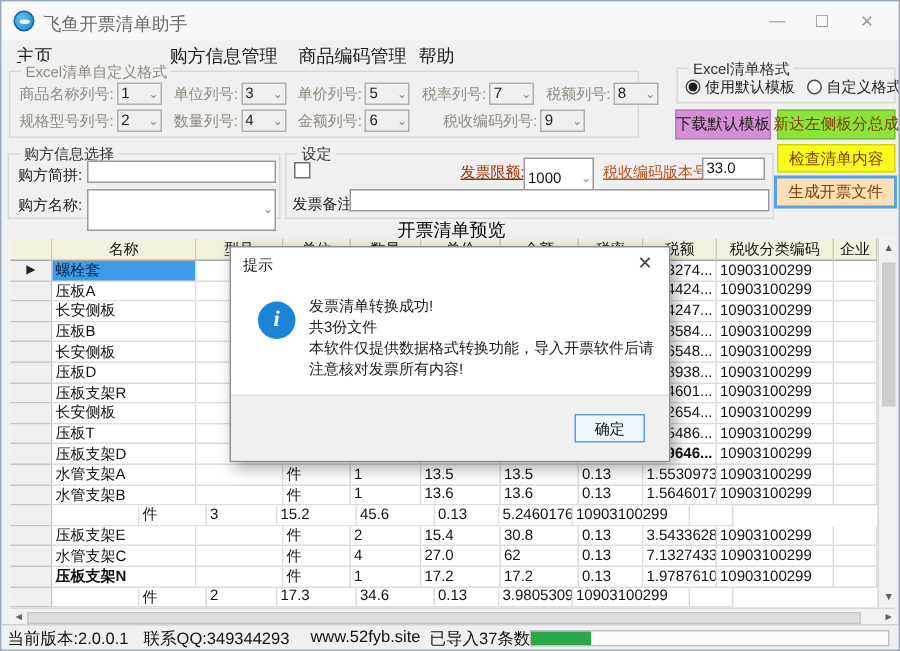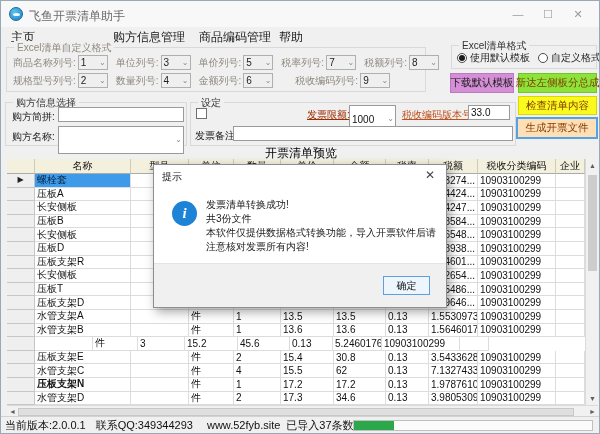--- a/index.html
+++ b/index.html
@@ -376,21 +376,21 @@
         </div>
         <div class="trow">
           <div class="td rowhdr" style="width: 28px;"></div>
           <div class="td" style="width: 96px;">压板支架D</div>
           <div class="td" style="width: 58px;"></div>
           <div class="td" style="width: 45px;"></div>
           <div class="td" style="width: 47px;"></div>
           <div class="td" style="width: 53px;"></div>
           <div class="td" style="width: 52px;"></div>
           <div class="td" style="width: 43px;"></div>
-          <div class="td ral" style="width: 49px;">9646...</div>
+          <div class="td ral" style="width: 49px; font-weight: bold;">9646...</div>
           <div class="td" style="width: 78px;">10903100299</div>
           <div class="td" style="width: 29px;"></div>
         </div>
         <div class="trow">
           <div class="td rowhdr" style="width: 28px;"></div>
           <div class="td" style="width: 96px;">水管支架A</div>
           <div class="td" style="width: 58px;"></div>
           <div class="td" style="width: 45px;">件</div>
           <div class="td" style="width: 47px;">1</div>
           <div class="td" style="width: 53px;">13.5</div>
@@ -437,21 +437,21 @@
           <div class="td" style="width: 49px;">3.5433628...</div>
           <div class="td" style="width: 78px;">10903100299</div>
           <div class="td" style="width: 29px;"></div>
         </div>
         <div class="trow">
           <div class="td rowhdr" style="width: 28px;"></div>
           <div class="td" style="width: 96px;">水管支架C</div>
           <div class="td" style="width: 58px;"></div>
           <div class="td" style="width: 45px;">件</div>
           <div class="td" style="width: 47px;">4</div>
-          <div class="td" style="width: 53px;">15.5</div>
+          <div class="td" style="width: 53px;">27.0</div>
           <div class="td" style="width: 52px;">62</div>
           <div class="td" style="width: 43px;">0.13</div>
           <div class="td" style="width: 49px;">7.1327433...</div>
           <div class="td" style="width: 78px;">10903100299</div>
           <div class="td" style="width: 29px;"></div>
         </div>
         <div class="trow">
           <div class="td rowhdr" style="width: 28px;"></div>
           <div class="td" style="width: 96px; font-weight: bold;">压板支架N</div>
           <div class="td" style="width: 58px;"></div>
@@ -459,21 +459,20 @@
           <div class="td" style="width: 47px;">1</div>
           <div class="td" style="width: 53px;">17.2</div>
           <div class="td" style="width: 52px;">17.2</div>
           <div class="td" style="width: 43px;">0.13</div>
           <div class="td" style="width: 49px;">1.9787610...</div>
           <div class="td" style="width: 78px;">10903100299</div>
           <div class="td" style="width: 29px;"></div>
         </div>
         <div class="trow">
           <div class="td rowhdr" style="width: 28px;"></div>
-          <div class="td" style="width: 96px;">水管支架D</div>
           <div class="td" style="width: 58px;"></div>
           <div class="td" style="width: 45px;">件</div>
           <div class="td" style="width: 47px;">2</div>
           <div class="td" style="width: 53px;">17.3</div>
           <div class="td" style="width: 52px;">34.6</div>
           <div class="td" style="width: 43px;">0.13</div>
           <div class="td" style="width: 49px;">3.9805309...</div>
           <div class="td" style="width: 78px;">10903100299</div>
           <div class="td" style="width: 29px;"></div>
         </div>

